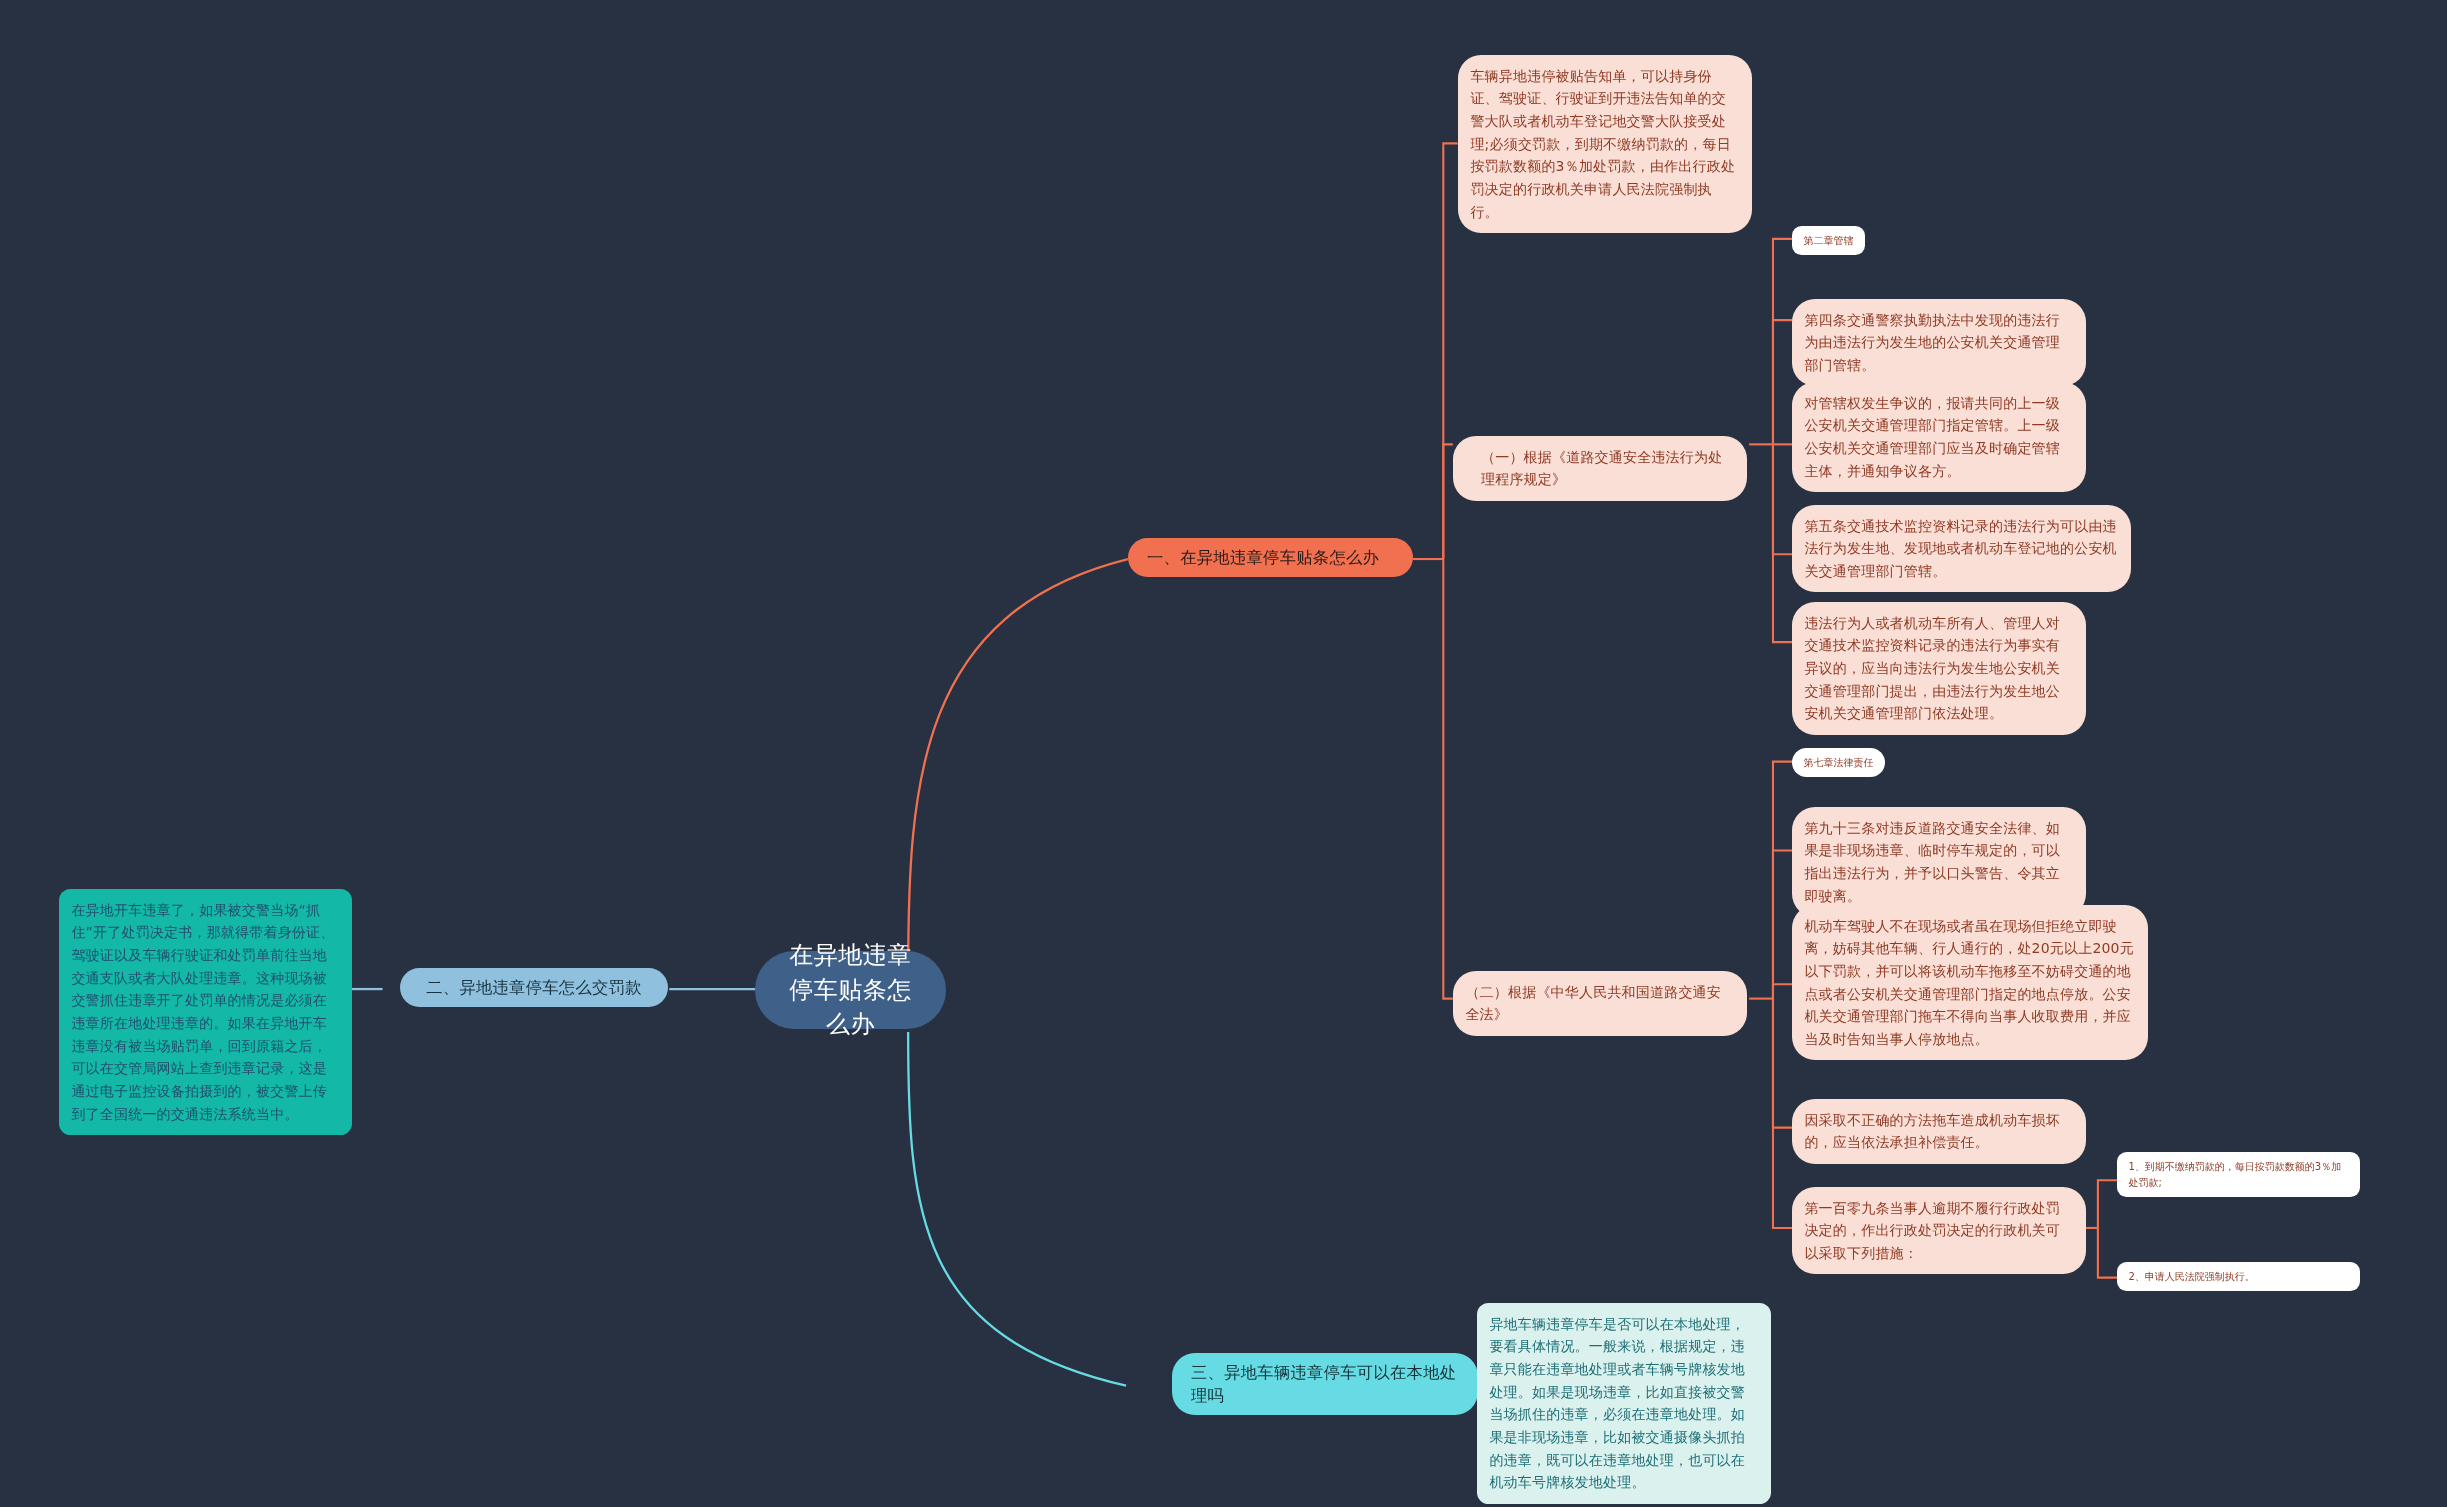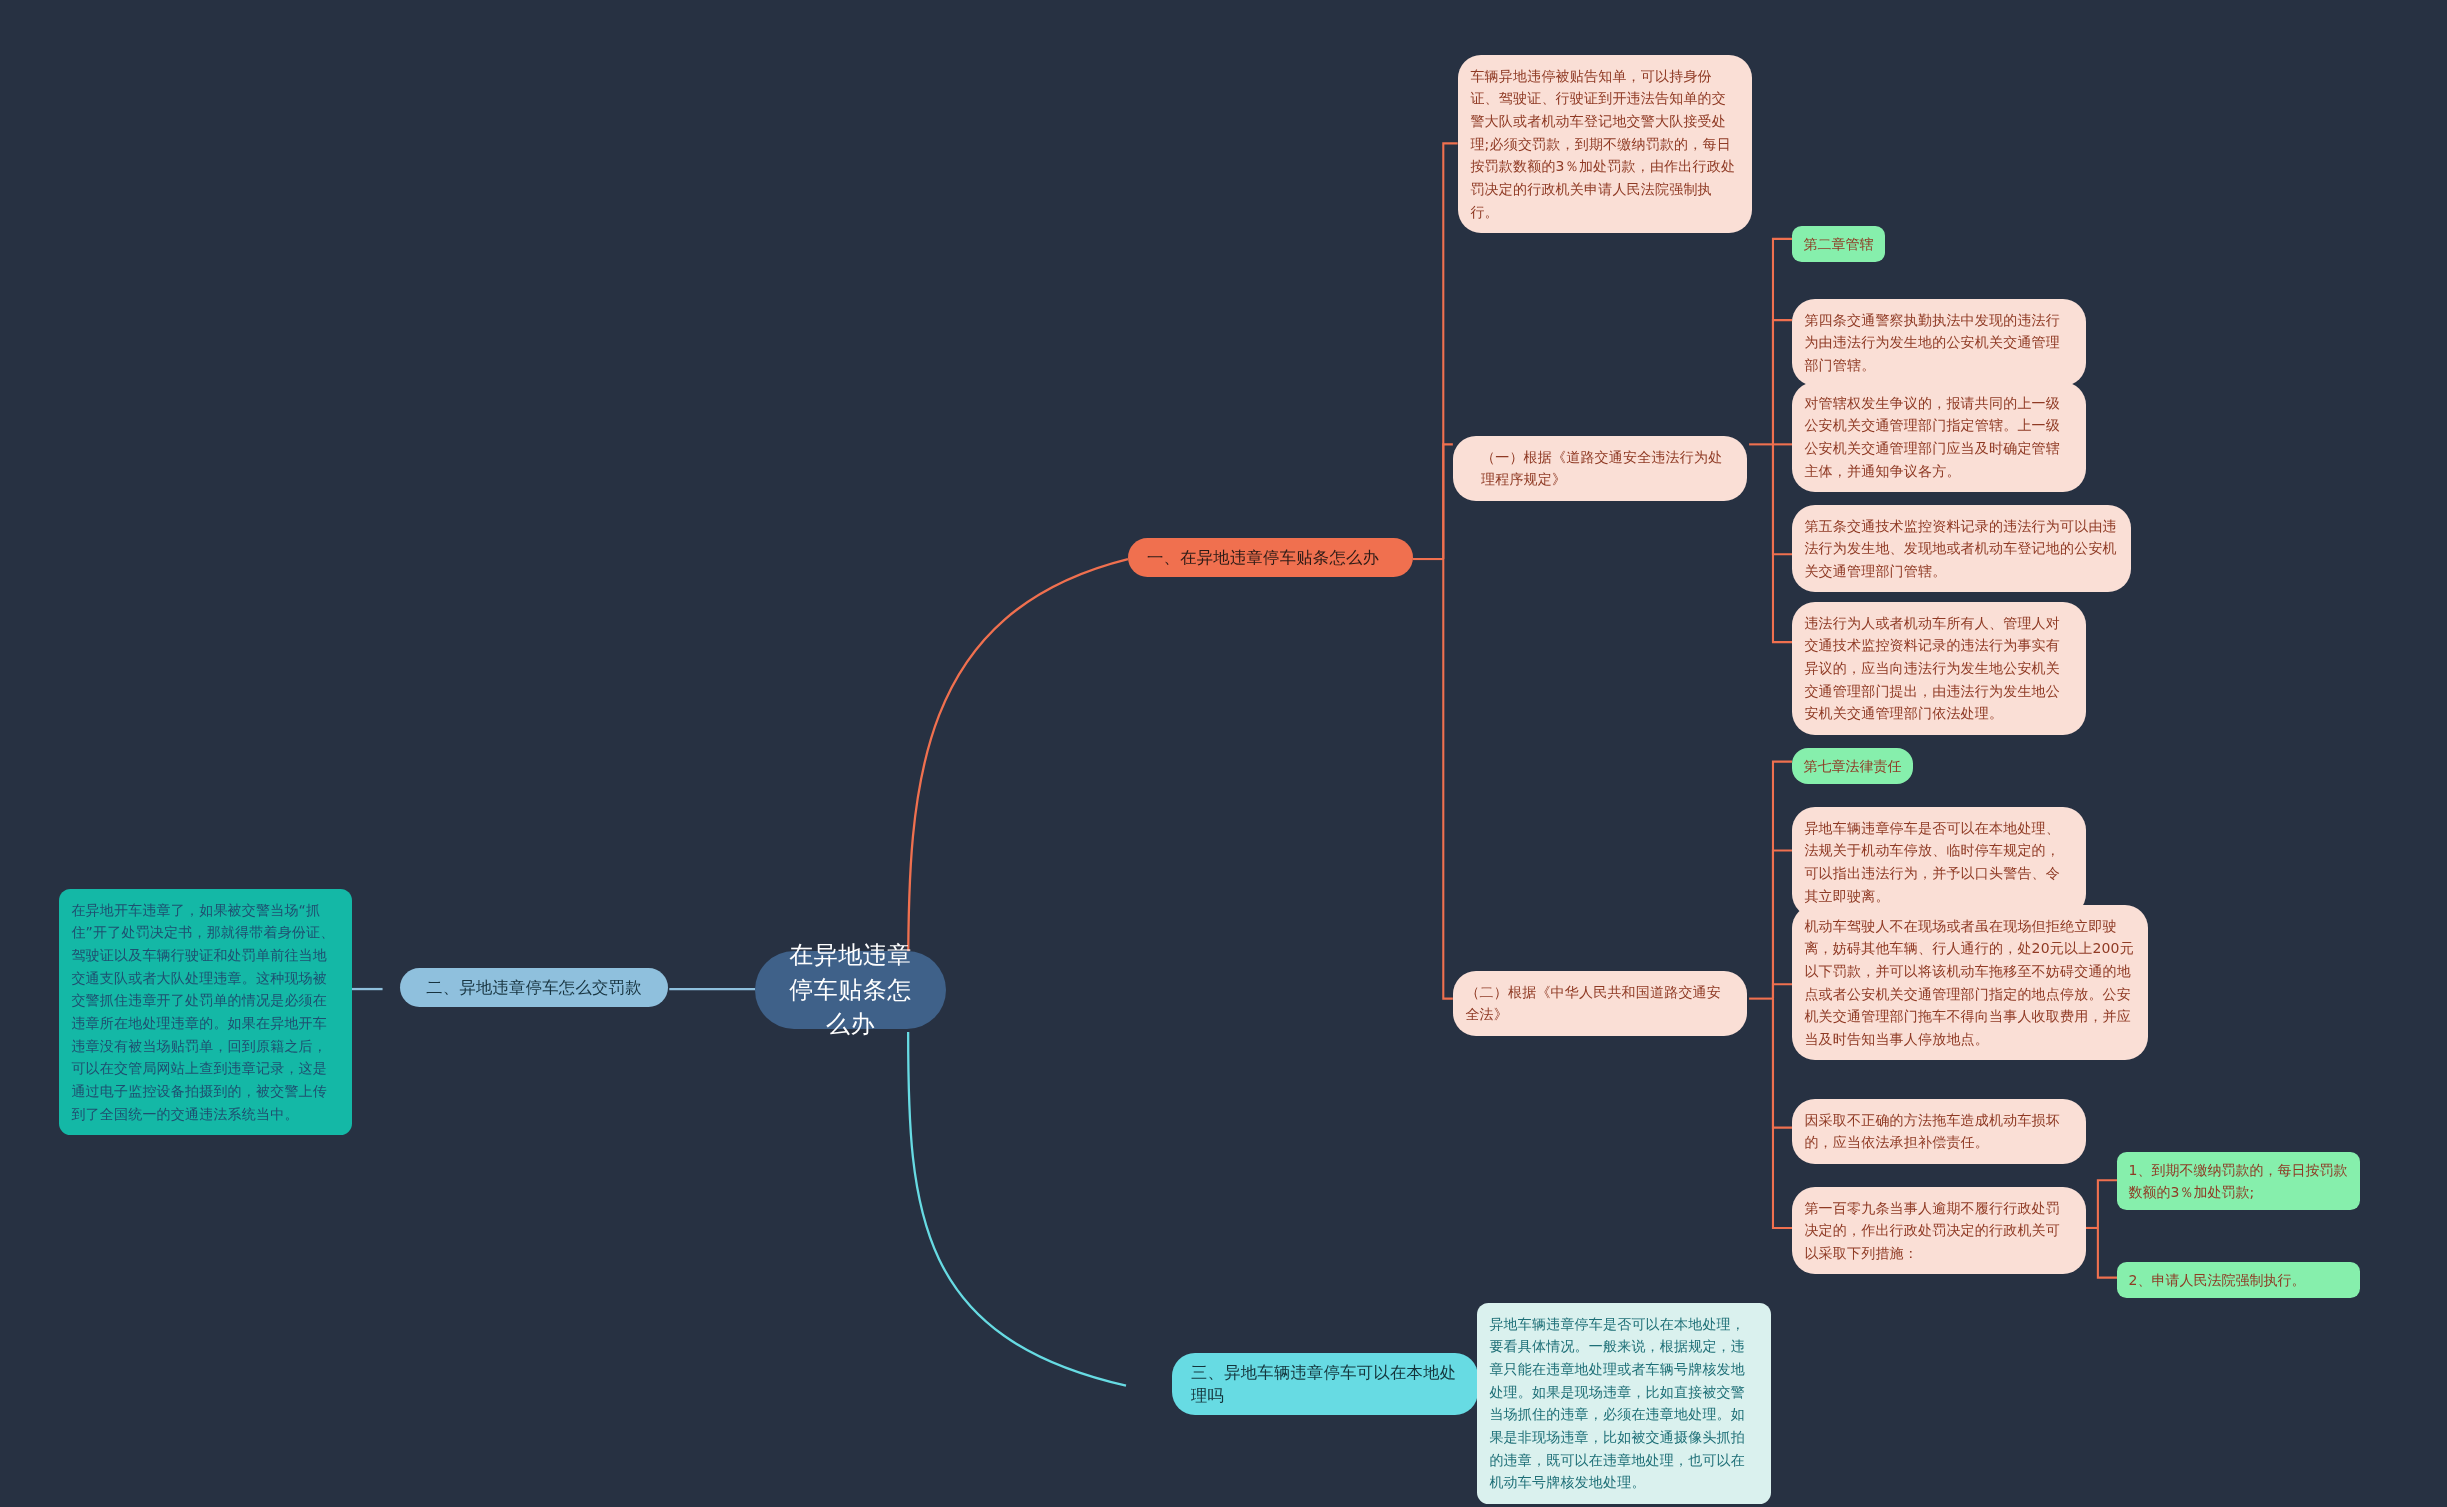--- a/index.html
+++ b/index.html
@@ -88,24 +88,24 @@
   .leaf-mint {
     background: #daf1ee;
     color: #1e6f77;
   }
   .leaf-ice {
     background: #14b8a6;
     color: #1f4f70;
   }
   .small-pill {
     border-radius: 9.6px;
-    font-size: 14px;
+    font-size: 10px;
     padding: 6.7px 11.5px;
     line-height: 1.6;
-    background: #86efac;
+    background: #ffffff;
     color: #8f3a24;
   }
 
   
   .watermark {
     position: absolute;
     color: rgba(255,255,255,0.035);
     font-size: 71px;
     letter-spacing: 8.6px;
     transform: rotate(-14deg);
@@ -171,21 +171,21 @@
   <div class="node leaf leaf-pink" style="left:1792px; top:299px; width:294px;">第四条交通警察执勤执法中发现的违法行为由违法行为发生地的公安机关交通管理部门管辖。</div>
 
   <div class="node leaf leaf-pink" style="left:1792px; top:382px; width:294px;">对管辖权发生争议的，报请共同的上一级公安机关交通管理部门指定管辖。上一级公安机关交通管理部门应当及时确定管辖主体，并通知争议各方。</div>
 
   <div class="node leaf leaf-pink" style="left:1792px; top:505px; width:339px;">第五条交通技术监控资料记录的违法行为可以由违法行为发生地、发现地或者机动车登记地的公安机关交通管理部门管辖。</div>
 
   <div class="node leaf leaf-pink" style="left:1792px; top:602px; width:294px;">违法行为人或者机动车所有人、管理人对交通技术监控资料记录的违法行为事实有异议的，应当向违法行为发生地公安机关交通管理部门提出，由违法行为发生地公安机关交通管理部门依法处理。</div>
 
   <div class="node small-pill" style="left:1792px; top:748px; width:auto;border-radius:16px;">第七章法律责任</div>
 
-  <div class="node leaf leaf-pink" style="left:1792px; top:807px; width:294px;">异地车辆违章停车是否可以在本地处理、法规关于机动车停放、临时停车规定的，可以指出违法行为，并予以口头警告、令其立即驶离。</div>
+  <div class="node leaf leaf-pink" style="left:1792px; top:807px; width:294px;">第九十三条对违反道路交通安全法律、如果是非现场违章、临时停车规定的，可以指出违法行为，并予以口头警告、令其立即驶离。</div>
 
   <div class="node leaf leaf-pink" style="left:1453px; top:971px; width:294px;">（二）根据《中华人民共和国道路交通安全法》</div>
 
   <div class="node leaf leaf-pink" style="left:1792px; top:905px; width:356px;">机动车驾驶人不在现场或者虽在现场但拒绝立即驶离，妨碍其他车辆、行人通行的，处20元以上200元以下罚款，并可以将该机动车拖移至不妨碍交通的地点或者公安机关交通管理部门指定的地点停放。公安机关交通管理部门拖车不得向当事人收取费用，并应当及时告知当事人停放地点。</div>
 
   <div class="node leaf leaf-pink" style="left:1792px; top:1099px; width:294px;">因采取不正确的方法拖车造成机动车损坏的，应当依法承担补偿责任。</div>
 
   <div class="node leaf leaf-pink" style="left:1792px; top:1187px; width:294px;">第一百零九条当事人逾期不履行行政处罚决定的，作出行政处罚决定的行政机关可以采取下列措施：</div>
 
   <div class="node small-pill" style="left:2117px; top:1152px; width:243px;">1、到期不缴纳罚款的，每日按罚款数额的3％加处罚款;</div>

